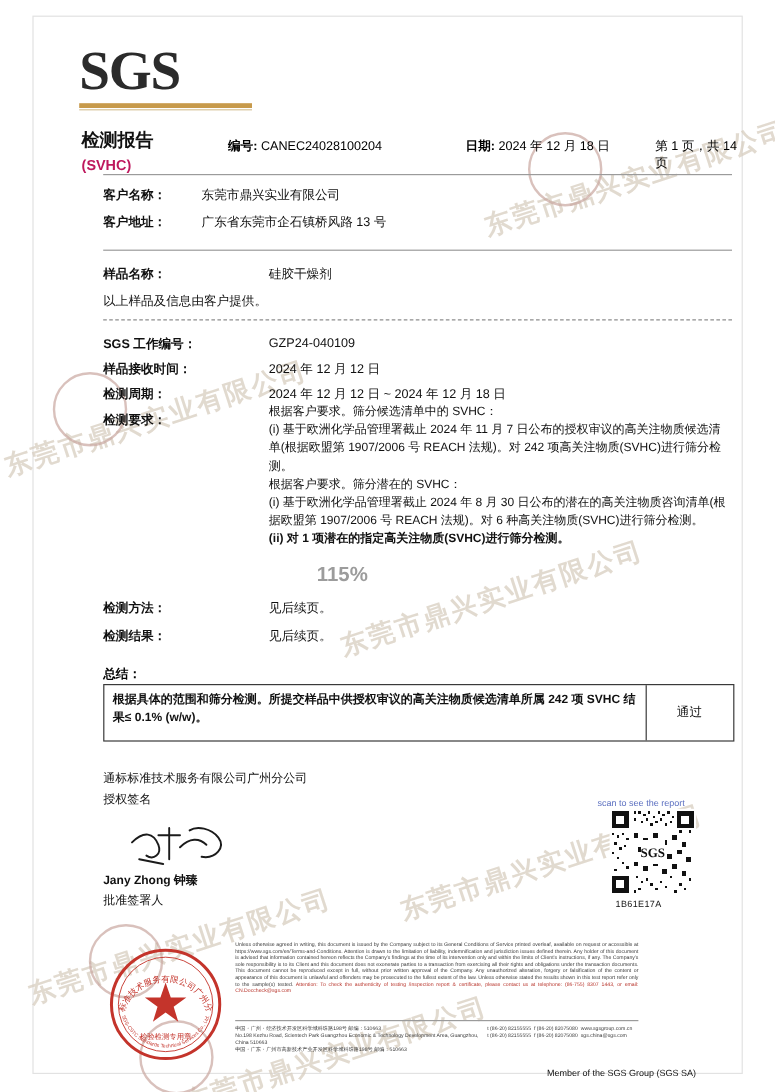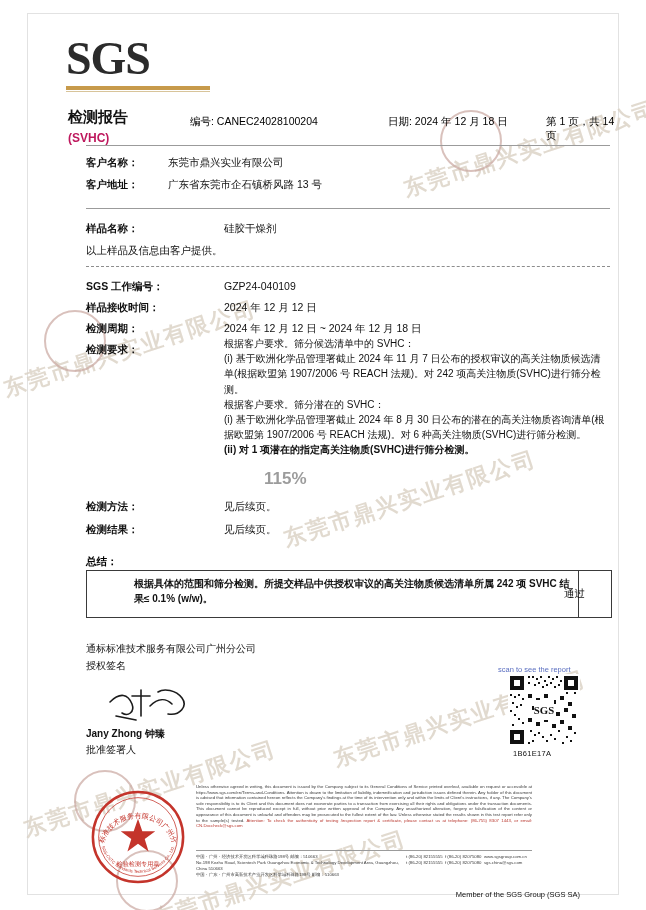--- a/index.html
+++ b/index.html
@@ -22,21 +22,21 @@
   .logo-rule2{
     position:absolute;left:38px;top:77px;width:144px;height:1px;background:#d8c49a;
   }
   
   .rep-title{
     position:absolute;left:40px;top:94px;font-size:15px;font-weight:bold;color:#111;
   }
   .rep-sub{
     position:absolute;left:40px;top:117px;font-size:12px;font-weight:bold;color:#be185d;
   }
-  .lbl{font-weight:normal;}
+  .lbl{font-weight:bold;}
   .hdr-no{position:absolute;left:162px;top:101px;font-size:10.5px;}
   .hdr-date{position:absolute;left:360px;top:101px;font-size:10.5px;text-align:right;}
   .hdr-page{position:absolute;left:518px;top:101px;font-size:10.5px;}
   
   .row{position:absolute;font-size:10.5px;color:#111;}
   .klabel{font-weight:bold;}
   .hr{
     position:absolute;height:0;border-top:1px solid #9b9b9b;
   }
   .hr-dash{
@@ -50,21 +50,21 @@
   }
   .req-block p{margin:0 0 0 0;text-indent:0;}
   .bold{font-weight:bold;}
   
   .sum-label{position:absolute;left:58px;top:541px;font-size:10.5px;font-weight:bold;}
   .sumbox{
     position:absolute;left:58px;top:556px;width:524px;height:46px;border:1px solid #3a3a3a;
   }
   .sumbox .v{
     position:absolute;left:0;top:0;width:452px;height:100%;border-right:1px solid #3a3a3a;
-    box-sizing:border-box;padding:5px 7px;font-size:10px;line-height:15px;font-weight:bold;color:#111;margin-left:40px;
+    box-sizing:border-box;padding:5px 7px;font-size:10px;line-height:15px;font-weight:bold;color:#111;
   }
   .sumbox .r{
     position:absolute;left:452px;top:0;width:71px;height:100%;display:flex;align-items:center;
     justify-content:center;font-size:10.5px;color:#111;
   }
   
   .sig-co{position:absolute;left:58px;top:628px;font-size:10px;color:#111;}
   .sig-auth{position:absolute;left:58px;top:645px;font-size:10px;color:#111;}
   .sig-scribble{
     position:absolute;left:78px;top:672px;width:90px;height:36px;

